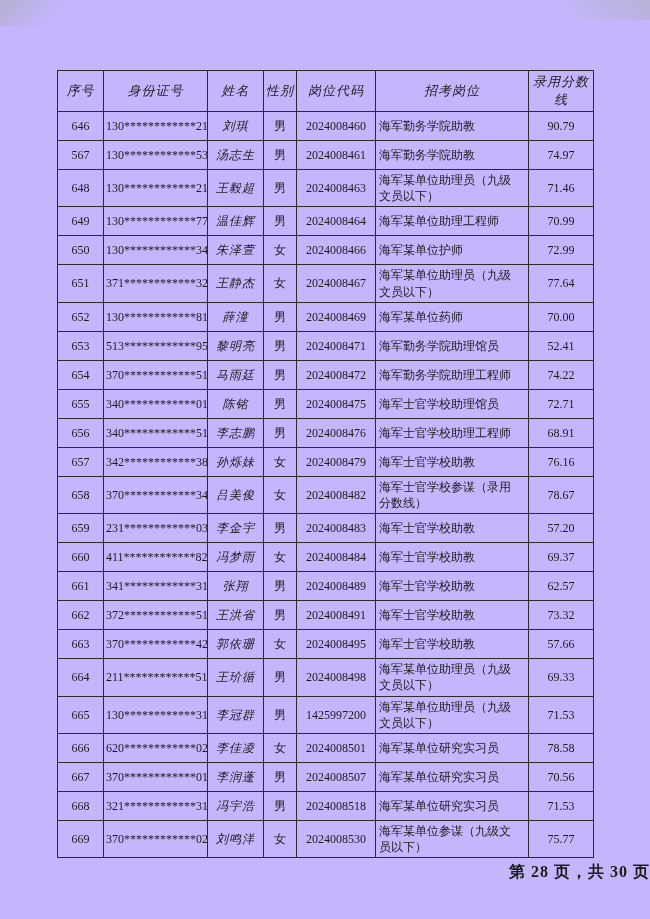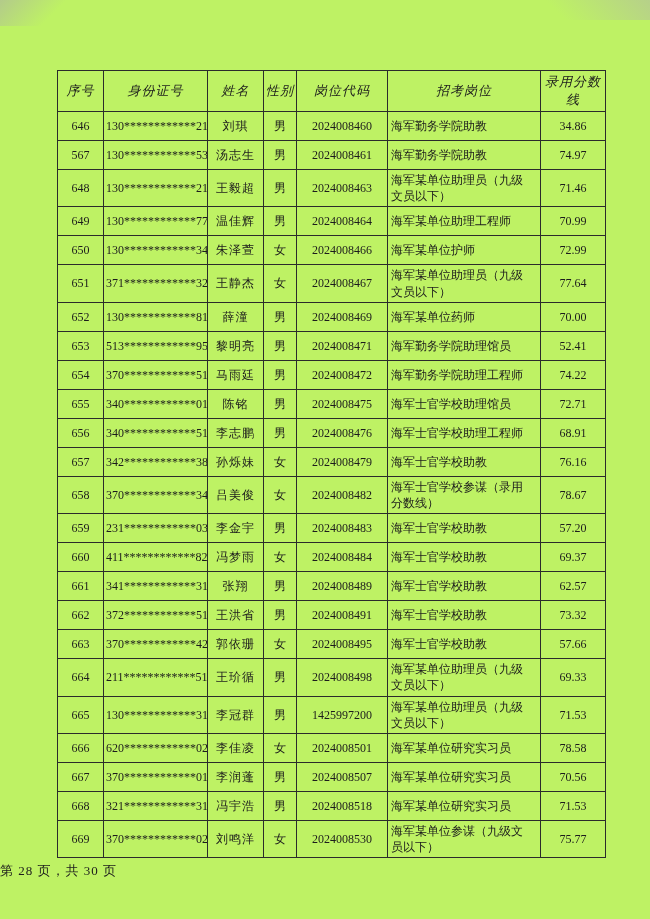--- a/index.html
+++ b/index.html
@@ -12,21 +12,21 @@
     width: 650px;
     height: 919px;
     position: relative;
     font-family: "Liberation Serif", "DejaVu Serif", serif;
     color: #1c1c1c;
     overflow: hidden;
   }
   .page {
     position: absolute;
     inset: 0;
-    background: #bef264;
+    background: #c4b5fd;
   }
   
   .scan-shade-left {
     position: absolute; left: 0; top: 0;
     width: 70px; height: 26px;
     background: linear-gradient(135deg, rgba(170,170,170,.55), rgba(255,255,255,0) 70%);
     pointer-events: none;
   }
   .scan-shade-right {
     position: absolute; right: 0; top: 0;
@@ -57,38 +57,39 @@
   }
   .results td {
     height: 29px;
     font-size: 12px;
     text-align: center;
     padding: 2px 2px;
     line-height: 1.35;
   }
   .col-no      { width: 46px; }
   .col-id      { width: 104px; }
-  .col-name    { width: 56px; letter-spacing: 1px; }
+  .col-name    { width: 56px; letter-spacing: 1px; font-style: italic; }
   .col-gender  { width: 33px; }
-  .col-code    { width: 91px; }
+  .col-code    { width: 79px; }
   .col-position{ width: 153px; }
   .col-score   { width: 65px; margin-left: 17px; }
   td.col-position {
     text-align: left;
     padding-left: 3px;
     padding-right: 6px;
   }
   .page-footer {
     position: absolute;
     left: 0;
     top: 862px;
     width: 100%;
-    text-align: left;
-    font-size: 13px;
+    text-align: right;
+    font-size: 16px;
     letter-spacing: 1px;
+    font-weight: bold;
   }
 </style>
 </head>
 <body>
 
 <div class="page">
   <div class="scan-shade-left"></div>
   <div class="scan-shade-right"></div>
 
   <table class="results">
@@ -104,21 +105,21 @@
       </tr>
     </thead>
     <tbody>
         <tr>
           <td class="col-no">646</td>
           <td class="col-id">130************21X</td>
           <td class="col-name">刘琪</td>
           <td class="col-gender">男</td>
           <td class="col-code">2024008460</td>
           <td class="col-position">海军勤务学院助教</td>
-          <td class="col-score">34.86</td>
+          <td class="col-score">90.79</td>
         </tr>
         <tr>
           <td class="col-no">567</td>
           <td class="col-id">130************532</td>
           <td class="col-name">汤志生</td>
           <td class="col-gender">男</td>
           <td class="col-code">2024008461</td>
           <td class="col-position">海军勤务学院助教</td>
           <td class="col-score">74.97</td>
         </tr>

